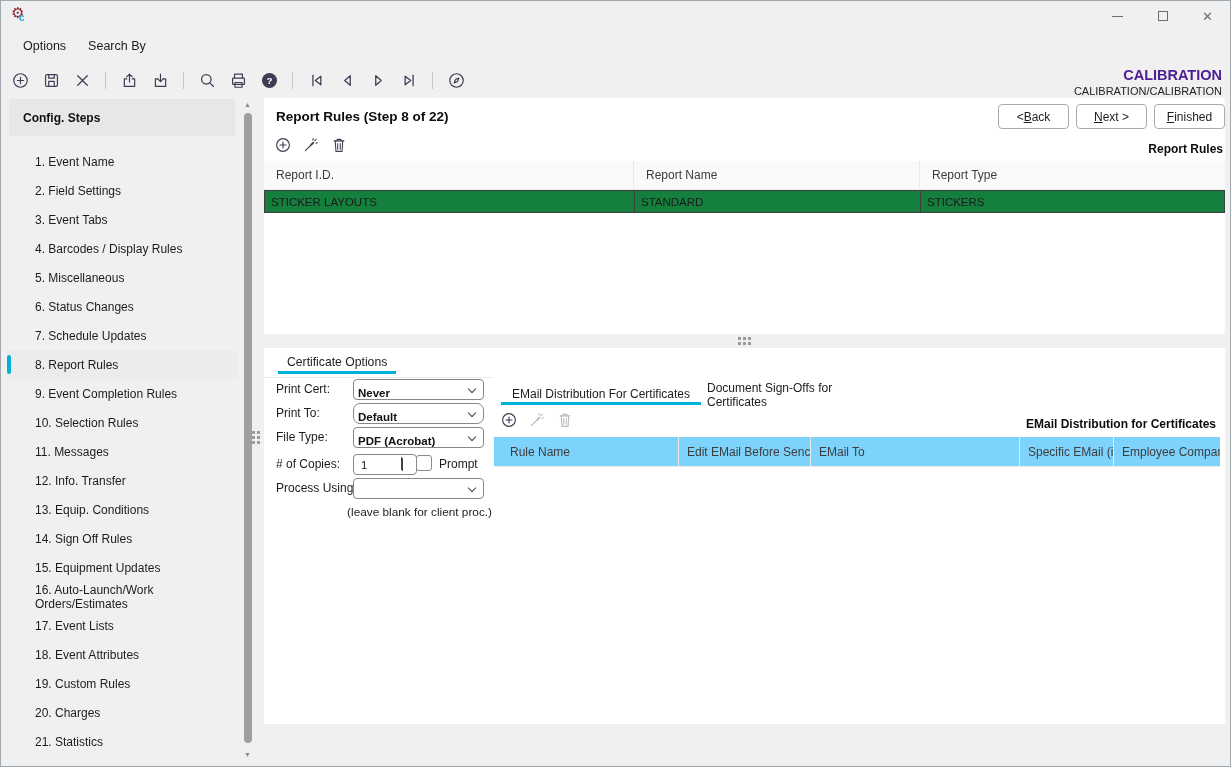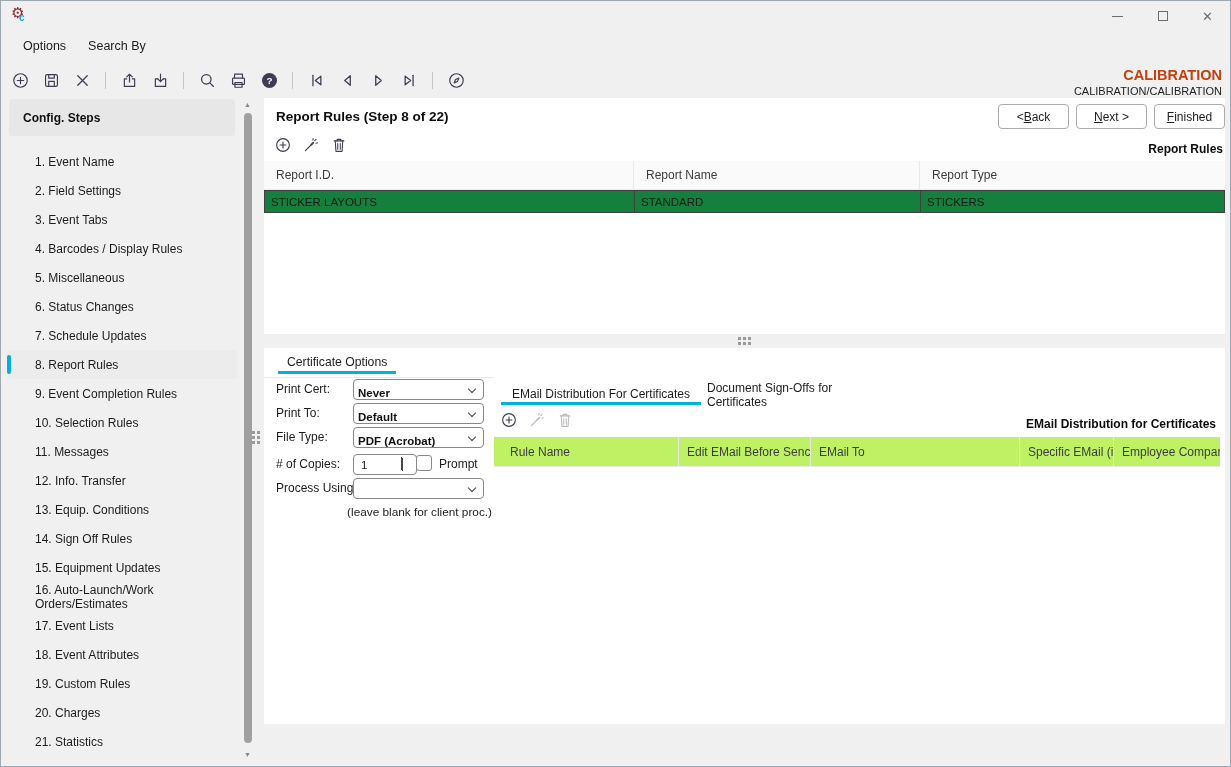--- a/index.html
+++ b/index.html
@@ -26,21 +26,21 @@
 
   
   .toolbar { position:absolute; left:0; top:62px; height:34px; display:flex; align-items:center;
              padding-left:9px; gap:11px; color:#3e3d54; }
   .tbtn { width:20px; height:20px; display:flex; align-items:center; justify-content:center; }
   .tbtn svg { width:19px; height:19px; }
   .tsep { width:1px; height:17px; background:#c6c6c6; margin:0 2px; }
 
   
   .context { position:absolute; right:8px; top:66px; text-align:right; }
-  .context-title { font-weight:bold; font-size:14.5px; color:#c2410c; }
+  .context-title { font-weight:bold; font-size:14.5px; color:#4c1d95; }
   .context-sub { font-size:11px; color:#222; margin-top:2px; }
 
   
   .side-header { position:absolute; left:8px; top:98px; width:226px; height:37px; background:#e7e7e7;
                  border-radius:3px; display:flex; align-items:center; padding-left:14px;
                  font-weight:bold; font-size:12px; color:#111; }
   .side-list { position:absolute; left:6px; top:146px; width:230px; }
   .side-item { position:relative; height:29px; display:flex; align-items:center; padding-left:28px;
                font-size:12px; color:#1c1c1c; border-radius:2px; }
   .side-item.selected { background:#ececec; }
@@ -118,21 +118,21 @@
 
   
   .etab { position:absolute; top:287px; height:20px; display:flex; align-items:center;
           justify-content:center; font-size:12px; color:#1c1c1c; }
   .etab.active { border-bottom:3px solid #00b2d9; }
   .etab1 { left:237px; width:200px; }
   .etab2 { left:443px; width:184px; }
   .email-toolbar { position:absolute; left:235px; top:312px; display:flex; gap:9px; color:#3e3d54; }
   .email-label { position:absolute; right:9px; top:319px; font-weight:bold; font-size:12px; color:#0d0d0d; }
   .em-head { position:absolute; left:230px; top:339px; right:5px; height:30px; display:flex;
-             background:#bef264; border-bottom:1px solid #eaeaea; }
+             background:#7dd3fc; border-bottom:1px solid #eaeaea; }
   .em-hc { display:flex; align-items:center; padding-left:8px; font-size:12px; color:#3d3d3d;
            overflow:hidden; white-space:nowrap; }
   .em-hc + .em-hc { border-left:1px solid #e8e8e8; }
   .e1 { width:184px; padding-left:16px !important; } .e2 { width:209px; } .e3 { width:132px; }
   .e4 { width:94px; } .e5 { flex:1; }
 </style>
 </head>
 <body>
 
 <svg width="0" height="0" style="position:absolute">
@@ -451,21 +451,21 @@
     <div class="cert-tab">Certificate Options</div>
     <div class="form-divider"></div>
 
     <div class="f-label" style="top:284px;">Print Cert:</div>
     <div class="select" style="top:281px;">
       <span>Never</span>
       <span class="chev"></span>
     </div>
 
     <div class="f-label" style="top:308px;">Print To:</div>
-    <div class="select" style="top:305px;">
+    <div class="select" style="top:305px;border-radius:7px;">
       <span>Default</span>
       <span class="chev"></span>
     </div>
 
     <div class="f-label" style="top:332px;">File Type:</div>
     <div class="select" style="top:329px;">
       <span>PDF (Acrobat)</span>
       <span class="chev"></span>
     </div>
 

